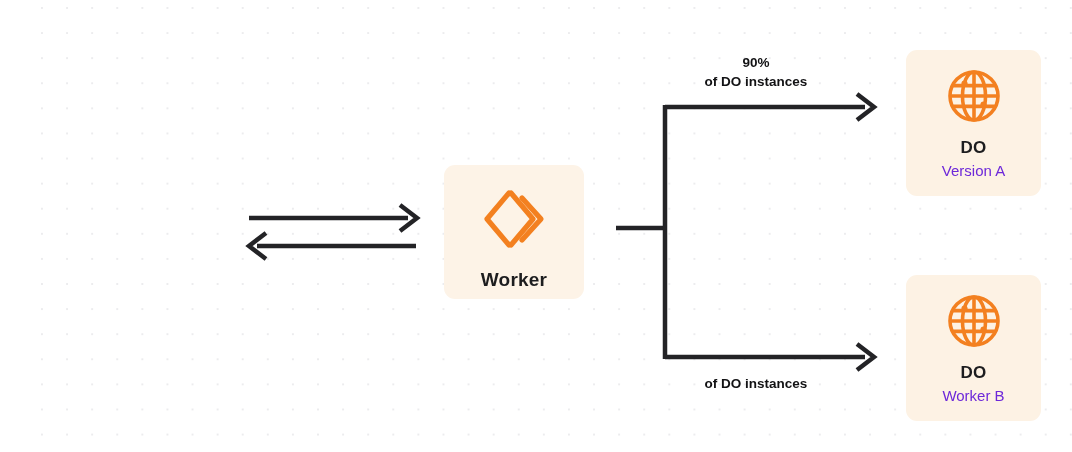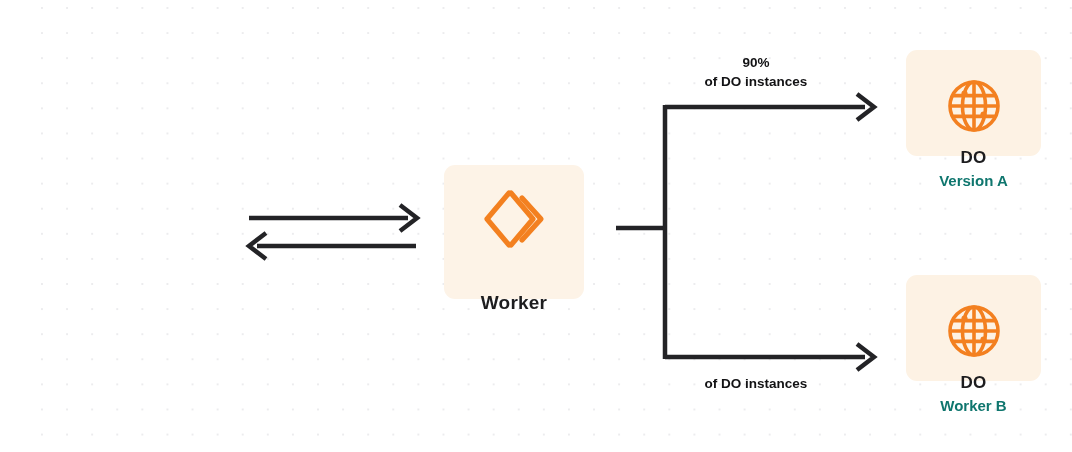--- a/index.html
+++ b/index.html
@@ -50,54 +50,53 @@
 
   
   #worker-node {
     left: 408px;
     top: 165px;
     width: 140px;
     height: 134px;
     background: #fdf3e7;
     justify-content: flex-start;
     padding-top: 24px;
-    gap: 23px;
   }
   #worker-node .node-title {
     font-size: 19px;
     font-weight: bold;
     color: #1d1d1f;
     margin-top: 20px;
     letter-spacing: 0.2px;
   }
   .worker-logo { width: 66px; height: 60px; display: block; }
 
   
   .do-node {
     left: 870px;
     width: 135px;
-    height: 106px;
+    height: 146px;
     background: #fdf2e4;
     justify-content: flex-start;
-    padding-top: 28px;
+    padding-top: 18px;
   }
   #do-a-node { top: 50px; }
   #do-b-node { top: 275px; }
   .globe-logo { width: 56px; height: 56px; display: block; }
   .do-node .node-title {
     font-size: 17px;
     font-weight: bold;
     color: #1d1d1f;
     margin-top: 14px;
     letter-spacing: 0.3px;
   }
   .do-node .node-sub {
     font-size: 15px;
-    font-weight: bold;
-    color: #0f766e;
+    font-weight: normal;
+    color: #6d28d9;
     margin-top: 4px;
   }
 
   
   .conn-svg {
     position: absolute;
     left: 0;
     top: 0;
     width: 1072px;
     height: 452px;

